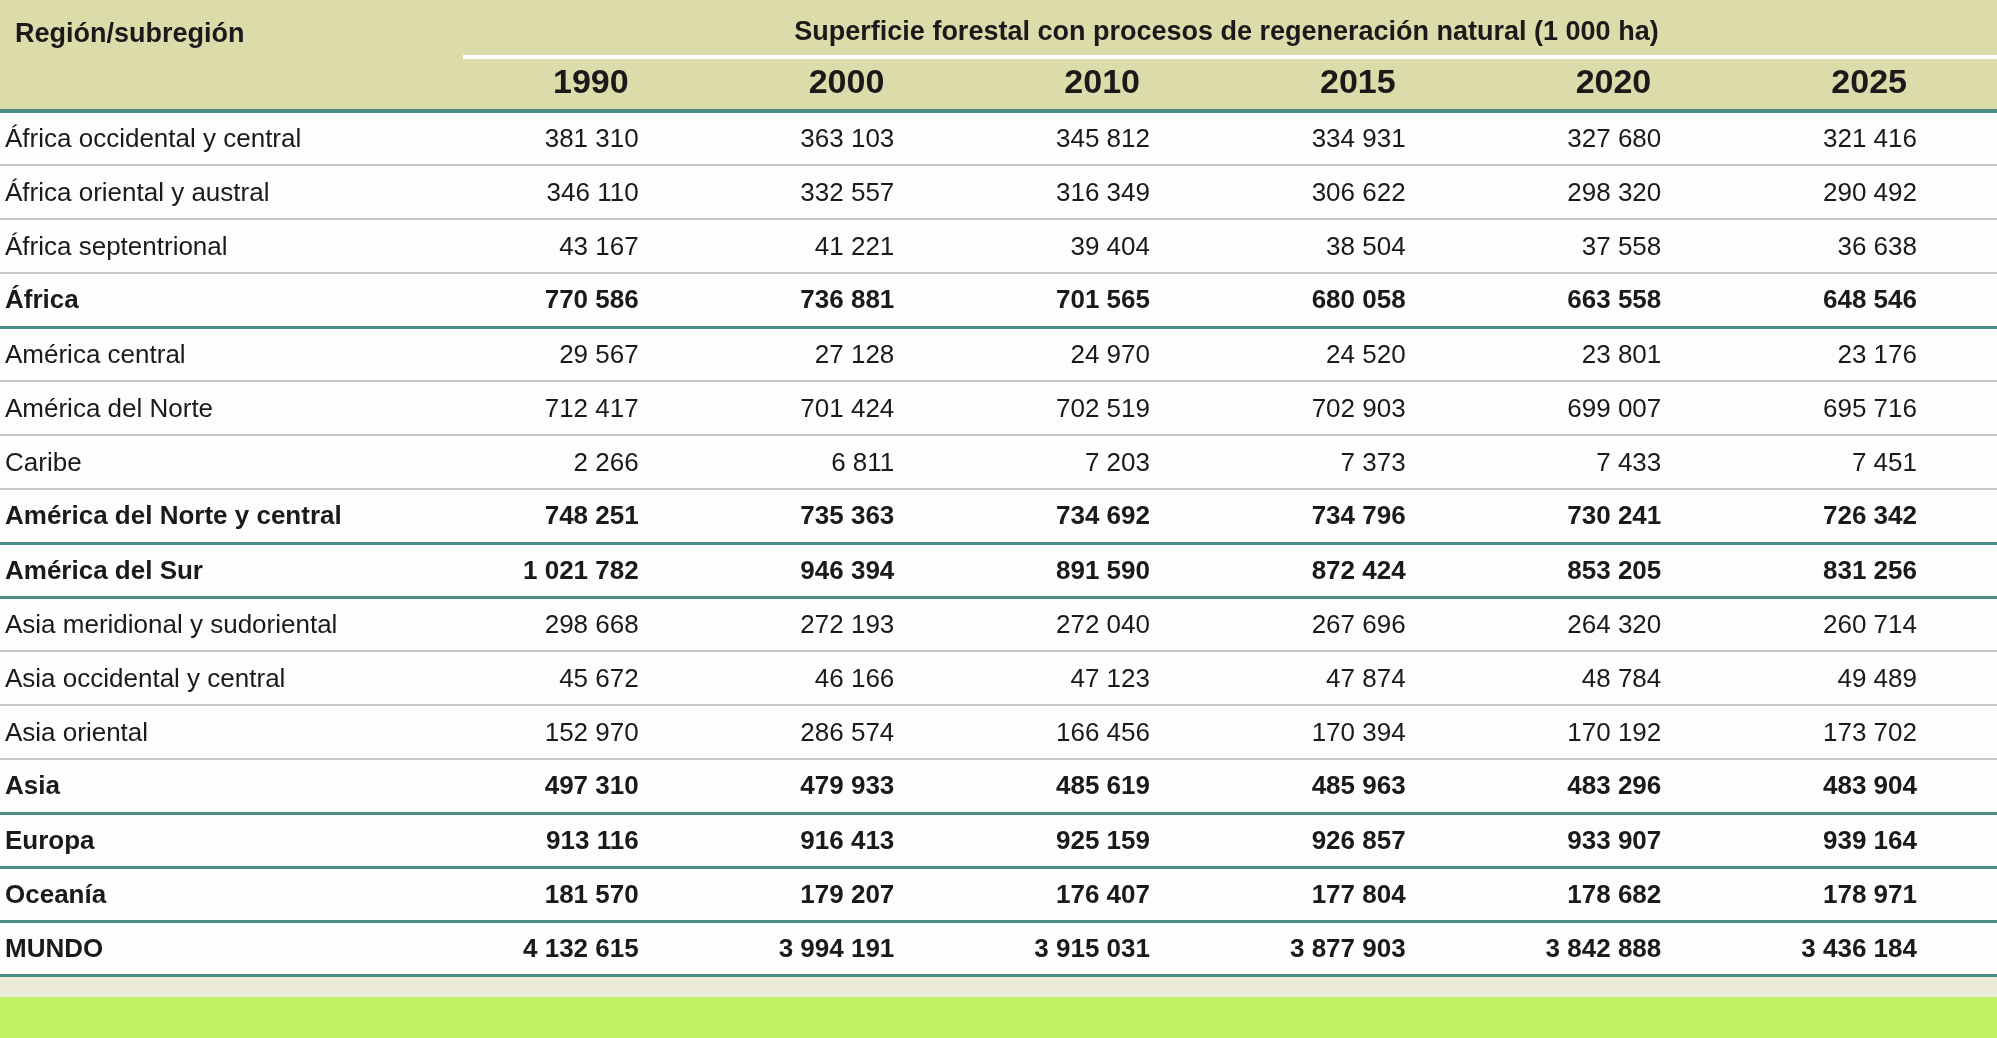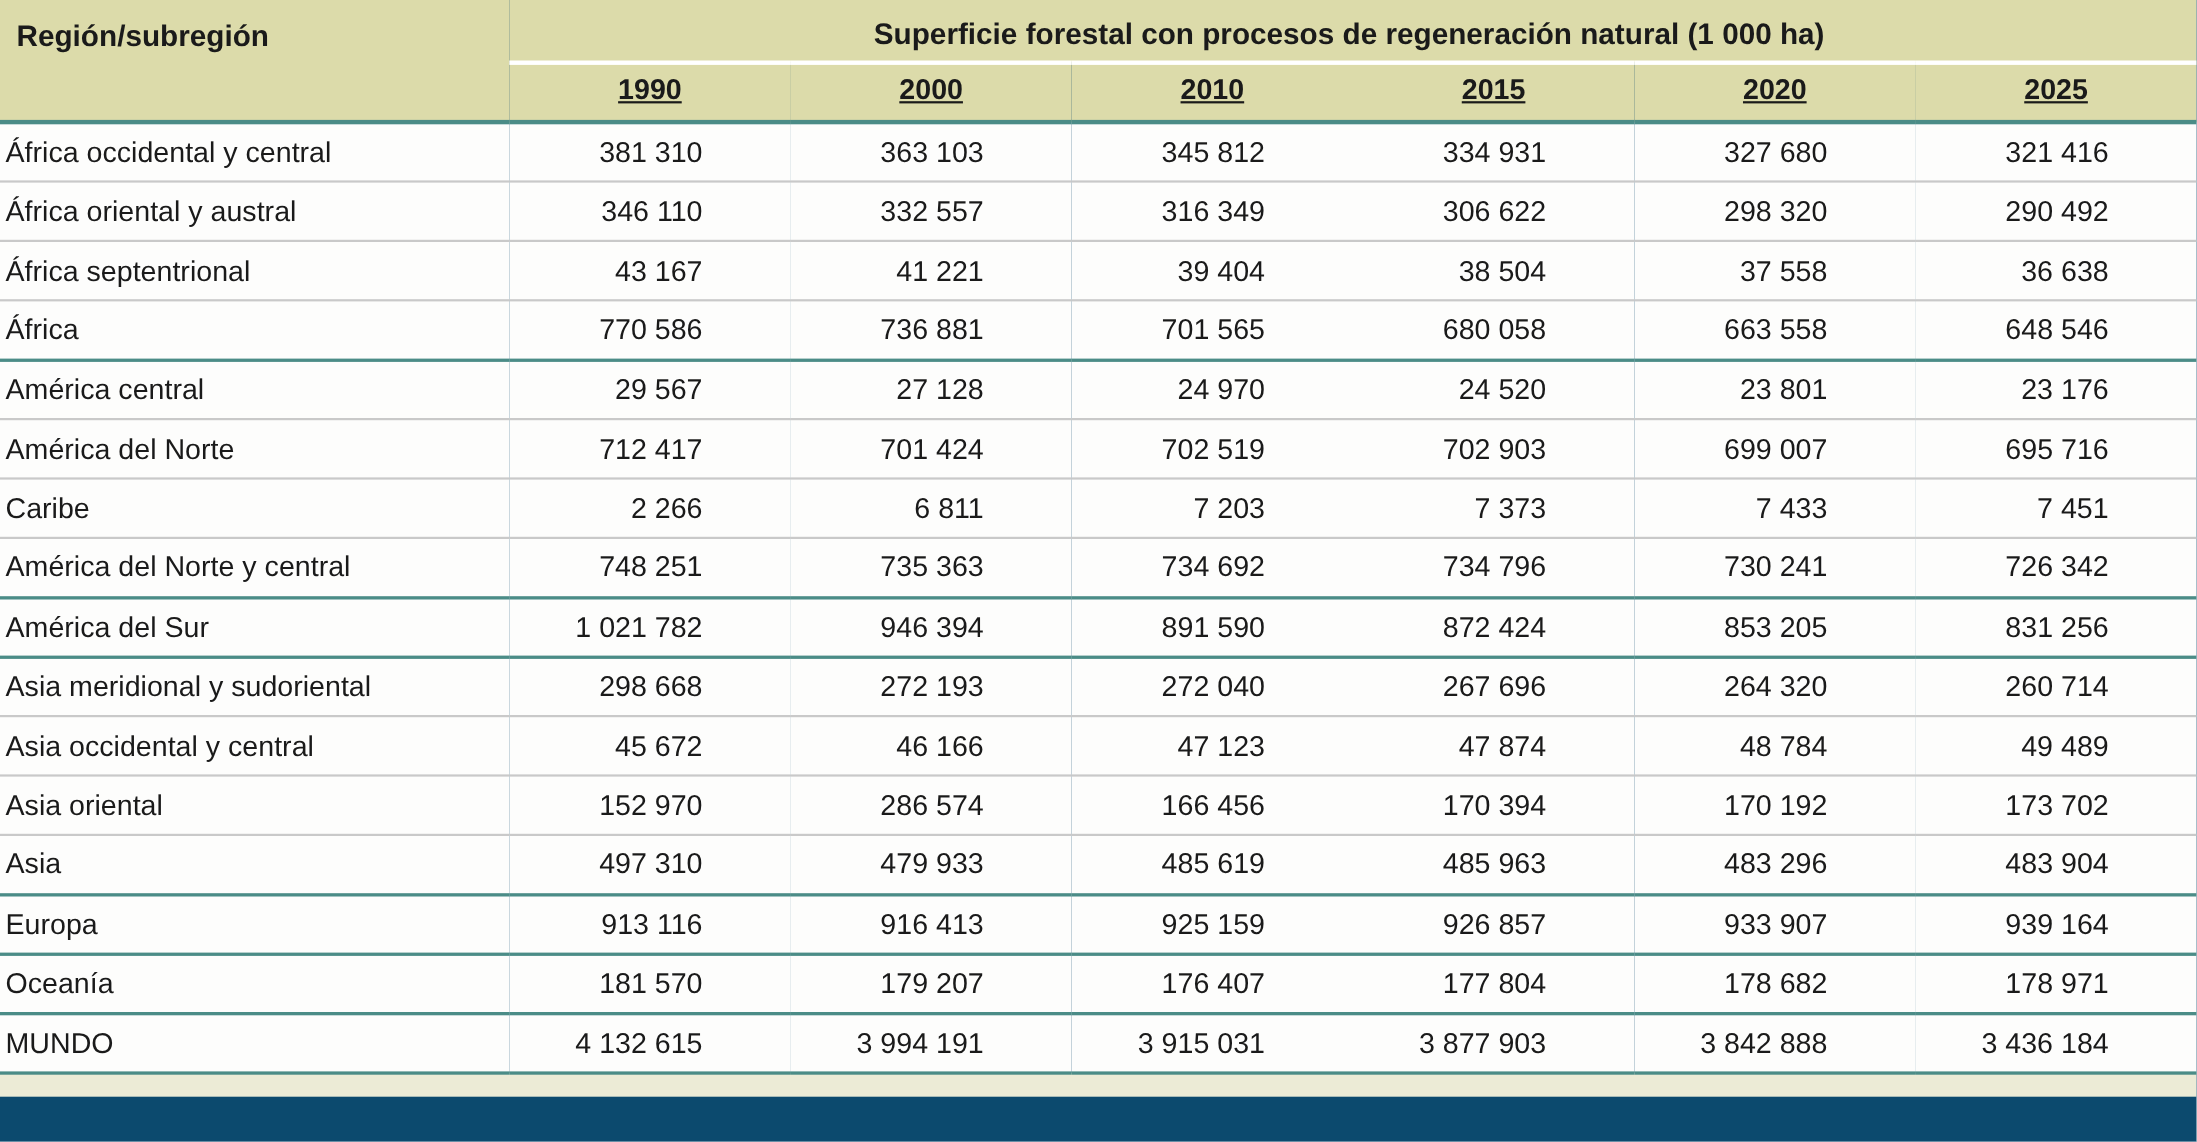--- a/index.html
+++ b/index.html
@@ -6,21 +6,21 @@
   html, body { margin: 0; padding: 0; background: #ffffff; }
   body {
     font-family: "Liberation Sans", sans-serif;
     color: #1a1a1a;
     -webkit-font-smoothing: antialiased;
   }
   .table-wrap {
     width: 1997px;
     height: 1038px;
     overflow: hidden;
-    background: #0c4a6e;
+    background: #bef264;
   }
   table {
     width: 100%;
     border-collapse: collapse;
     table-layout: fixed;
   }
   col.region-col { width: 463px; }
 
   
   thead th {
@@ -34,41 +34,40 @@
     padding: 18px 0 0 15px;
     border-bottom: 4px solid #4b8c87;
   }
   th.group-header {
     text-align: center;
     padding: 16px 17px 8px 10px;
     border-bottom: 4px solid #ffffff;
   }
   th.year-header {
     text-align: center;
-    font-size: 26px;
+    font-size: 34px;
     height: 54px;
     padding: 0 0 6px 0;
     vertical-align: middle;
     border-bottom: 4px solid #4b8c87;
-    text-decoration: underline;
   }
 
   
   tbody tr { background: #fdfdfc; }
   tbody td {
     font-size: 26px;
     height: 54px;
     vertical-align: middle;
     white-space: nowrap;
   }
   td.region-cell { text-align: left; padding-left: 5px; }
   td.value-cell  { text-align: right; padding-right: 80px; }
   tr.sep-gray td { border-bottom: 2px solid #c9c9c9; }
   tr.sep-teal td { border-bottom: 3px solid #4b8c87; }
-  tr.bold-row td { font-weight: 400; }
+  tr.bold-row td { font-weight: 700; }
 
   
   tfoot td {
     background: #ecebd6;
     height: 22px;
     border-top: 2px solid #ffffff;
   }
 </style>
 </head>
 <body>

